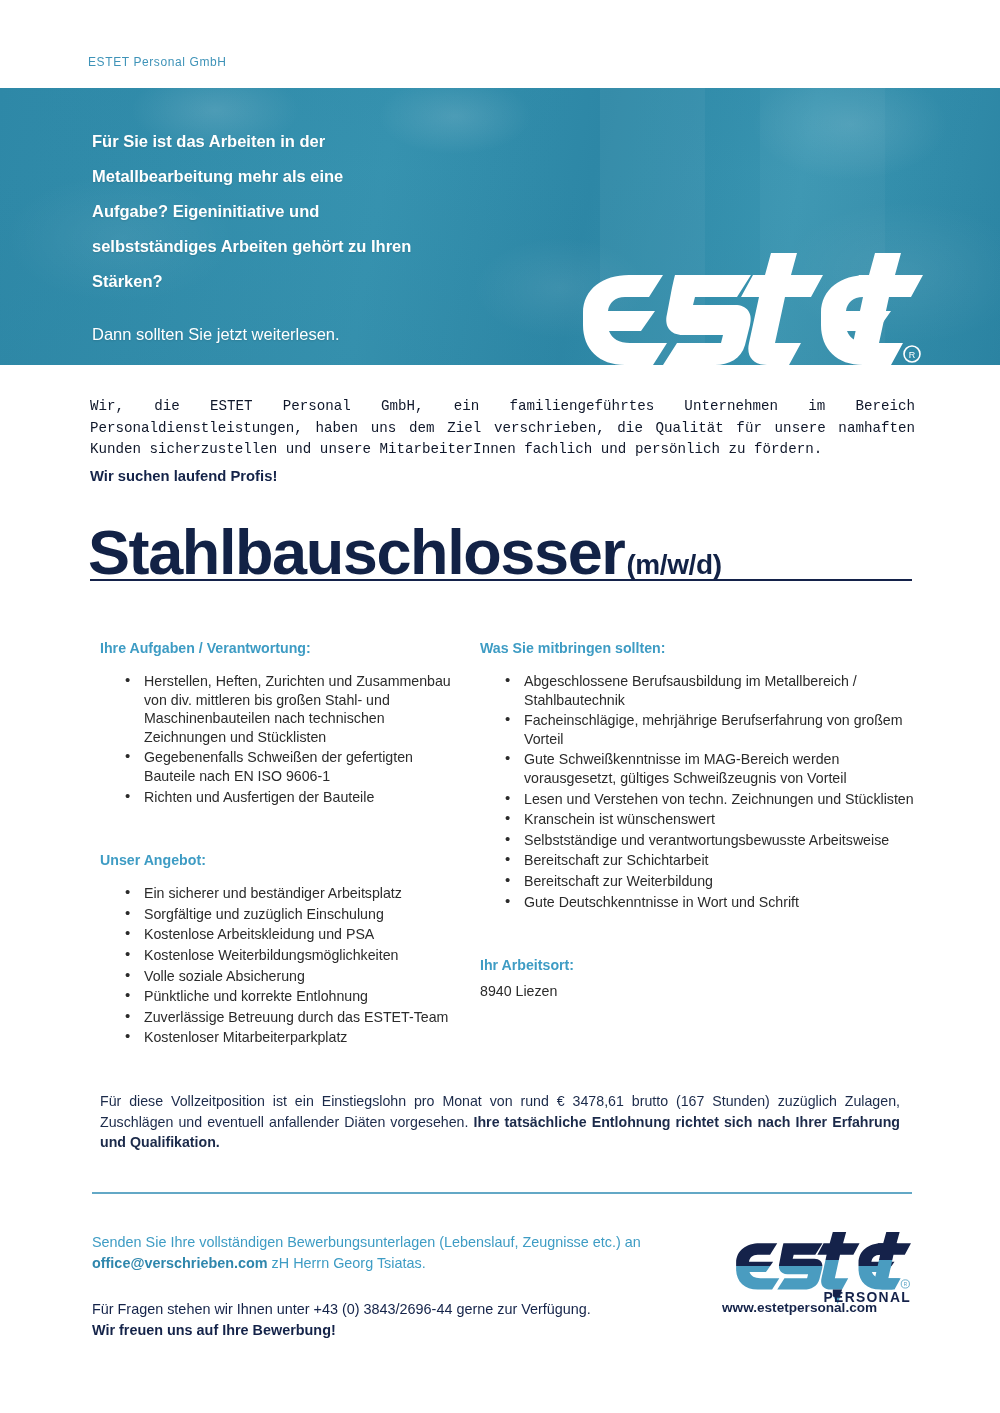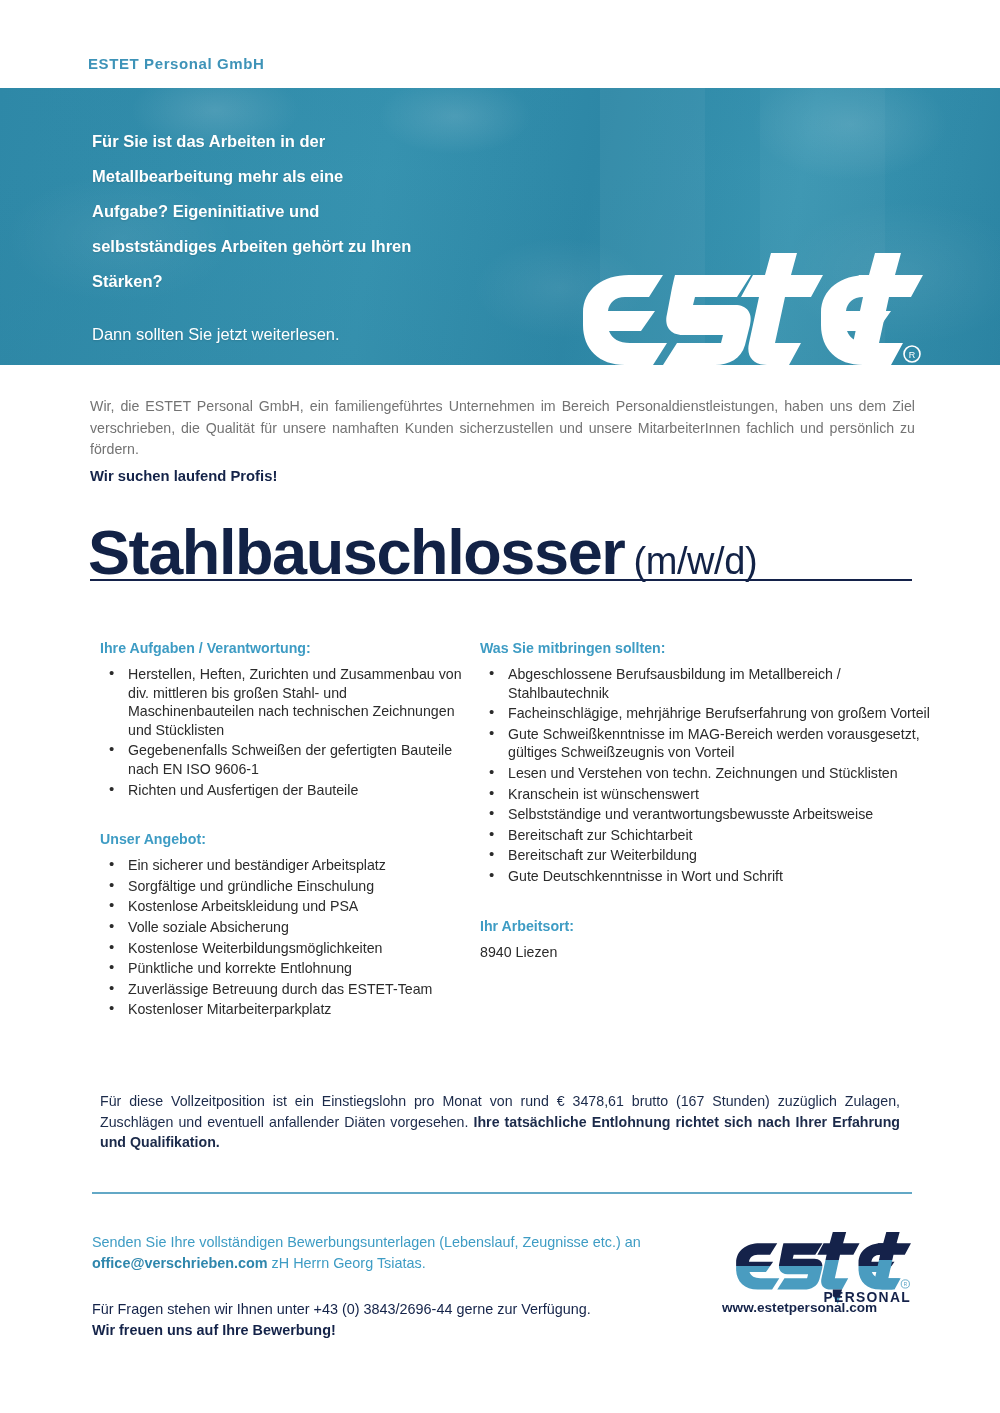--- a/index.html
+++ b/index.html
@@ -15,22 +15,22 @@
     font-family: "Liberation Sans", "DejaVu Sans", sans-serif;
     color: #111820;
     overflow: hidden;
   }
 
   
   .top-company {
     position: absolute;
     left: 88px;
     top: 55px;
-    font-size: 15px;
-    font-weight: bold;
+    font-size: 12px;
+    font-weight: normal;
     letter-spacing: 0.6px;
     color: #3e93b8;
   }
 
   
   .hero {
     position: absolute;
     left: 0;
     top: 88px;
     width: 1000px;
@@ -97,22 +97,23 @@
   .hero-logo svg { display: block; width: 100%; height: 100%; }
 
   
   .intro {
     position: absolute;
     left: 90px;
     top: 396px;
     width: 825px;
     font-size: 14.2px;
     line-height: 21.5px;
-    color: #737373;
+    color: #0f172a;
     text-align: justify;
+    font-family: Liberation Mono, monospace;
   }
   .intro-cta {
     position: absolute;
     left: 90px;
     top: 468px;
     font-size: 14.8px;
     font-weight: bold;
     color: #142349;
   }
 
@@ -123,24 +124,24 @@
     color: #122246;
     white-space: nowrap;
   }
   .job-title .main {
     font-size: 63px;
     font-weight: bold;
     letter-spacing: -1.4px;
     line-height: 1;
   }
   .job-title .gender {
-    font-size: 38px;
-    font-weight: normal;
+    font-size: 28px;
+    font-weight: bold;
     letter-spacing: -0.4px;
-    margin-left: 9px;
+    margin-left: 2px;
   }
   .rule-navy {
     position: absolute;
     left: 90px;
     top: 579px;
     width: 822px;
     height: 2px;
     background: #14224a;
   }
 
@@ -158,21 +159,21 @@
     width: 450px;
   }
   .sec-head {
     font-size: 14.2px;
     font-weight: bold;
     color: #3e9cc4;
     margin: 0 0 9px 0;
   }
   ul.bullets {
     list-style: none;
-    margin: 0;
+    margin: 16px;
     padding: 0;
   }
   ul.bullets li {
     position: relative;
     padding-left: 28px;
     font-size: 14.2px;
     line-height: 18.6px;
     color: #2b2b2b;
     margin-bottom: 2px;
   }
@@ -313,24 +314,24 @@
     <li>Herstellen, Heften, Zurichten und Zusammenbau von div. mittleren bis großen Stahl- und Maschinenbauteilen nach technischen Zeichnungen und Stücklisten</li>
     <li>Gegebenenfalls Schweißen der gefertigten Bauteile nach EN ISO 9606-1</li>
     <li>Richten und Ausfertigen der Bauteile</li>
   </ul>
 
   <div class="block-gap"></div>
 
   <h2 class="sec-head">Unser Angebot:</h2>
   <ul class="bullets">
     <li>Ein sicherer und beständiger Arbeitsplatz</li>
-    <li>Sorgfältige und gründliche Einschulung</li>
+    <li>Sorgfältige und zuzüglich Einschulung</li>
     <li>Kostenlose Arbeitskleidung und PSA</li>
+    <li>Kostenlose Weiterbildungsmöglichkeiten</li>
     <li>Volle soziale Absicherung</li>
-    <li>Kostenlose Weiterbildungsmöglichkeiten</li>
     <li>Pünktliche und korrekte Entlohnung</li>
     <li>Zuverlässige Betreuung durch das ESTET-Team</li>
     <li>Kostenloser Mitarbeiterparkplatz</li>
   </ul>
 </div>
 
 <div class="col-right">
   <h2 class="sec-head">Was Sie mitbringen sollten:</h2>
   <ul class="bullets">
     <li>Abgeschlossene Berufsausbildung im Metallbereich / Stahlbautechnik</li>

